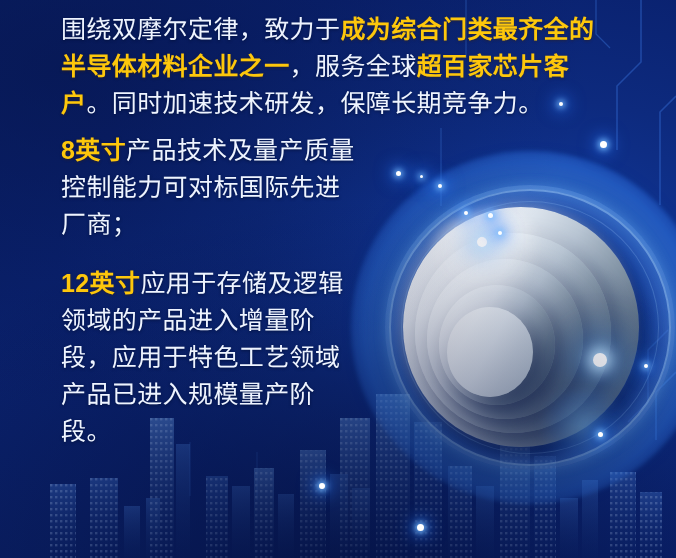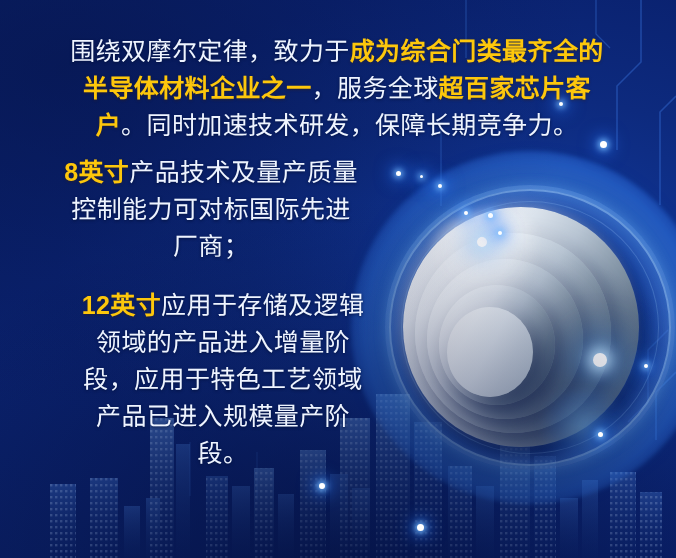--- a/index.html
+++ b/index.html
@@ -177,34 +177,33 @@
     width: 96px;
     height: 70px;
     background: radial-gradient(circle at 50% 50%, rgba(120,195,255,0.55) 0%, rgba(70,150,255,0.22) 45%, rgba(40,110,220,0) 75%);
     filter: blur(4px);
   }
 
   
   .copy {
     position: absolute;
     left: 61px;
-    top: 33px;
+    top: 11px;
     width: 560px;
     color: #eef4ff;
     font-size: 25px;
     line-height: 37px;
     letter-spacing: 0.4px;
     text-shadow: 0 1px 3px rgba(4,16,58,0.85);
-    text-align: center;
   }
 
   .para { margin: 0; }
   .para.p1 { width: 552px; }
   .para.p2 { width: 300px; margin-top: 10px; }
-  .para.p3 { width: 300px; margin-top: 22px; margin-left: 12px; }
+  .para.p3 { width: 300px; margin-top: 22px; }
 
   .hl {
     color: #fdc70c;
     font-weight: 700;
     text-shadow: 0 1px 3px rgba(60,30,0,0.45);
   }
 </style>
 </head>
 <body>
 

